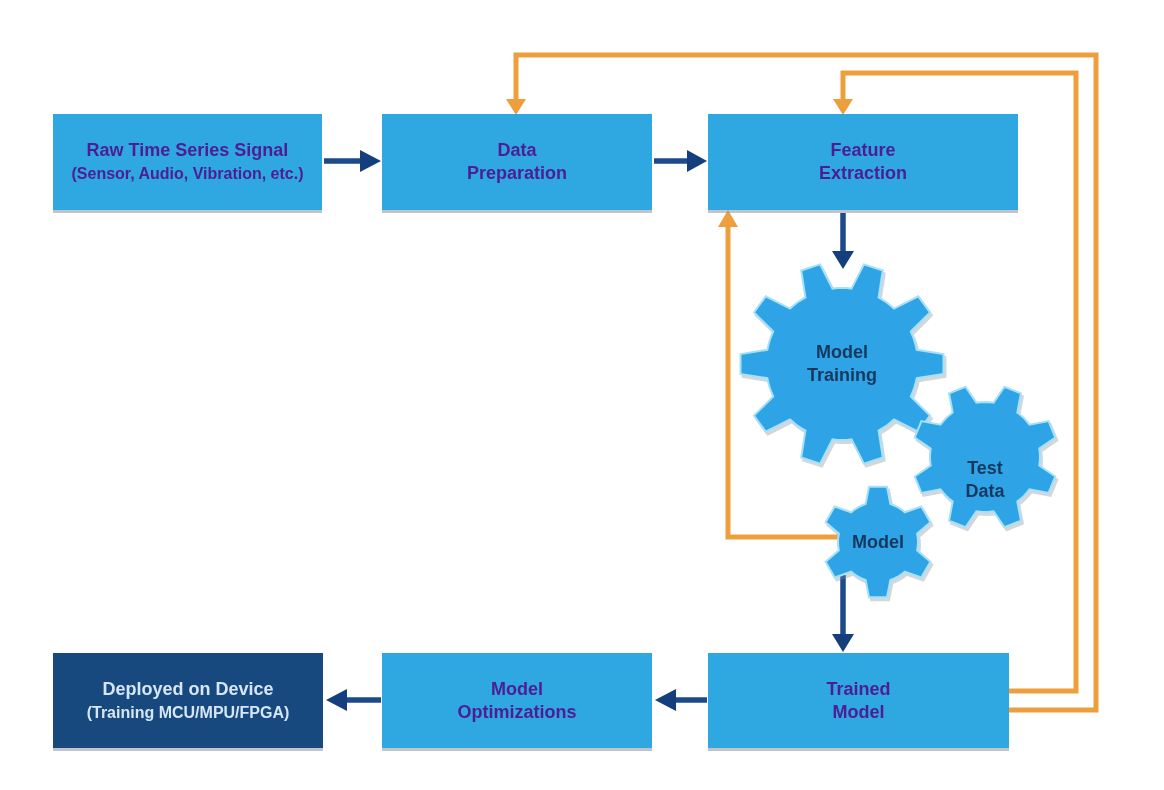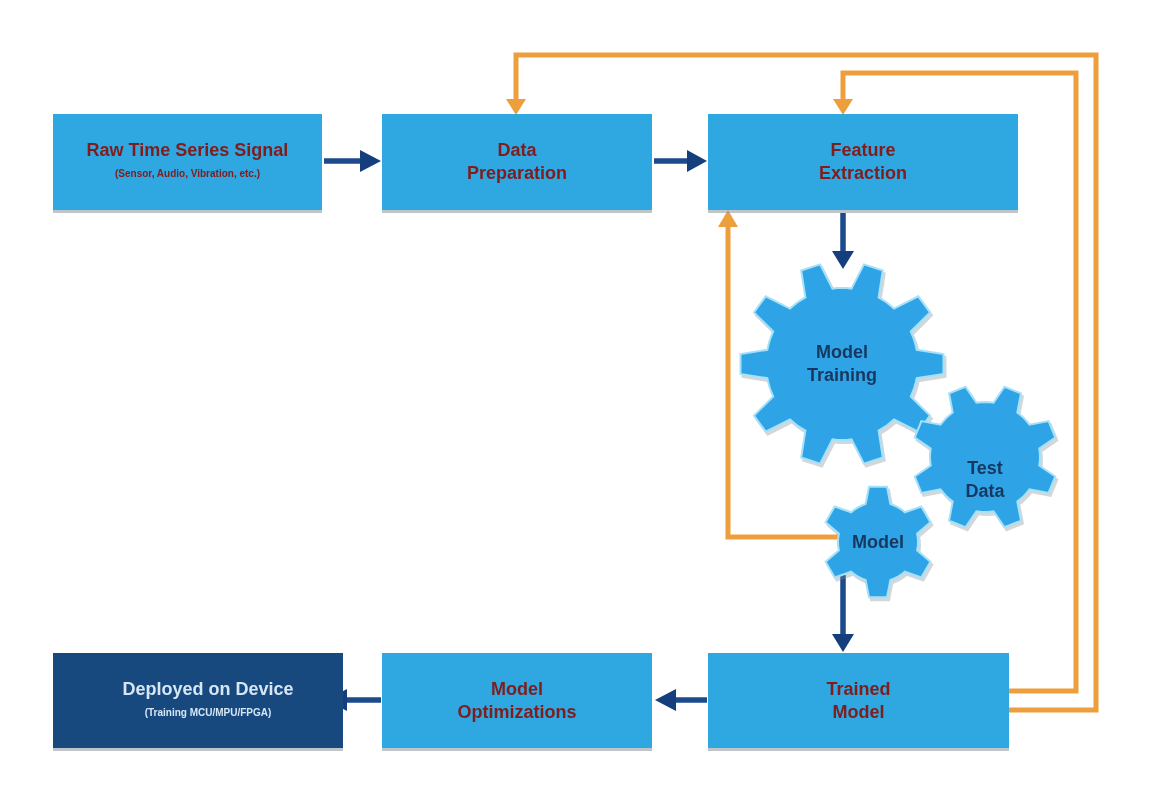--- a/index.html
+++ b/index.html
@@ -3,25 +3,25 @@
 <meta charset="utf-8">
 <style>
   html,body{margin:0;padding:0;background:#ffffff;}
   .canvas{
     position:relative;width:1164px;height:790px;background:#ffffff;
     font-family:"Liberation Sans",sans-serif;overflow:hidden;
   }
   svg.art{position:absolute;left:0;top:0;width:1164px;height:790px;}
   .node{
     position:absolute;display:flex;flex-direction:column;align-items:center;justify-content:center;
-    text-align:center;background:#2FA7E1;color:#7f1d1d;font-weight:700;font-size:18px;line-height:23px;
+    text-align:center;background:#2FA7E1;color:#4c1d95;font-weight:700;font-size:18px;line-height:23px;
     box-shadow:0 3px 0 rgba(128,140,152,.5);white-space:nowrap;
   }
-  .node .small{font-size:10px;}
-  .node.dark{background:#17497F;color:#D6E6F5;padding-left:20px;}
+  .node .small{font-size:16px;}
+  .node.dark{background:#17497F;color:#D6E6F5;}
   .gear-label{
     position:absolute;text-align:center;color:#17375E;font-weight:700;
     font-size:18px;line-height:23px;white-space:nowrap;
   }
   .gear{fill:#2EA4E6;stroke:#A5E1F8;stroke-width:2;filter:drop-shadow(2px 3px 0 rgba(130,140,150,.35));}
   .darrow{stroke:#1C4A8A;stroke-width:5.5;fill:none;}
   .dhead{fill:#153E7D;stroke:none;}
   .oline{stroke:#EE9F3D;stroke-width:5;fill:none;}
   .ohead{fill:#EE9F3D;stroke:none;}
 </style>

